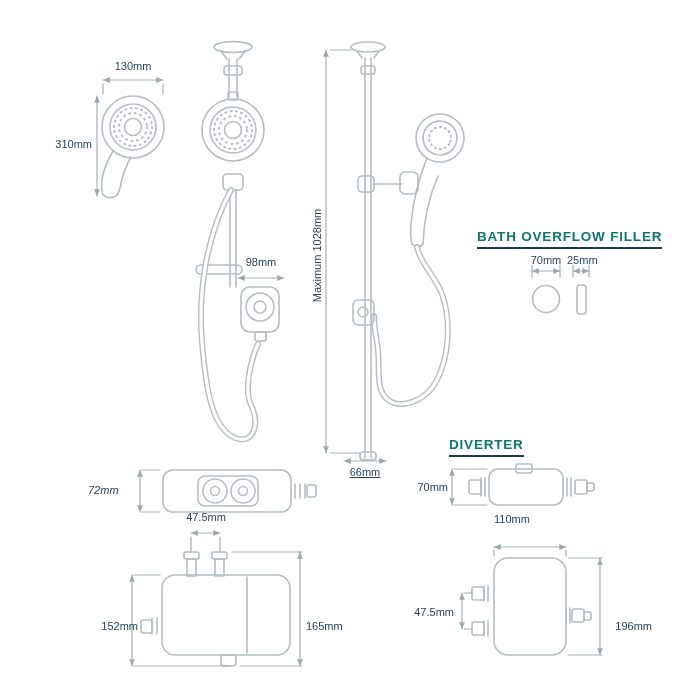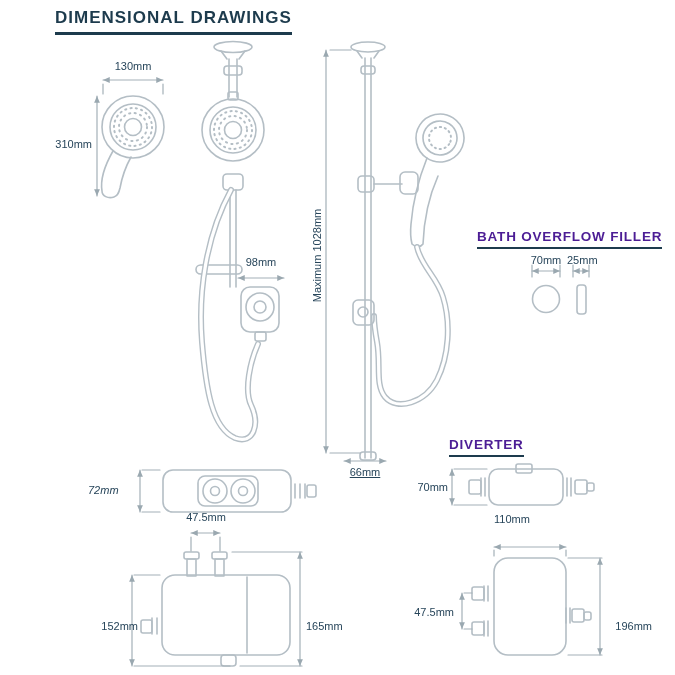--- a/index.html
+++ b/index.html
@@ -11,21 +11,21 @@
   .stage { position:absolute; left:0; top:0; width:675px; height:675px; }
   .lineart { position:absolute; left:0; top:0; }
   .title {
     position:absolute; left:55px; top:8px;
     font-size:17px; font-weight:bold; letter-spacing:1px;
     color:#1d3b4d; border-bottom:3px solid #1d3b4d; padding-bottom:4px;
     display:inline-block; white-space:nowrap;
   }
   .heading {
     position:absolute; font-size:13.5px; font-weight:bold; letter-spacing:0.8px;
-    color:#4c1d95; border-bottom:2px solid #1d3b4d; padding-bottom:3px;
+    color:#0f766e; border-bottom:2px solid #1d3b4d; padding-bottom:3px;
     display:inline-block; white-space:nowrap;
   }
   .dim {
     position:absolute; font-size:11px; color:#27455a; white-space:nowrap;
     display:block;
   }
   .rot {
     transform:rotate(-90deg); transform-origin:center center; height:13px;
   }
 </style>
@@ -196,21 +196,20 @@
       <line x1="462" y1="593" x2="462" y2="629" marker-start="url(#arr)" marker-end="url(#arr)"></line>
       <line x1="464" y1="593" x2="472" y2="593"></line>
       <line x1="464" y1="629" x2="472" y2="629"></line>
 
       <line x1="600" y1="558" x2="600" y2="655" marker-start="url(#arr)" marker-end="url(#arr)"></line>
       <line x1="568" y1="558" x2="602" y2="558"></line>
       <line x1="568" y1="655" x2="602" y2="655"></line>
     </g>
   </svg>
 
-  <div class="title">DIMENSIONAL DRAWINGS</div>
 
   <span class="dim" style="left:105px;top:60px;width:56px;text-align:center;">130mm</span>
   <span class="dim" style="left:50px;top:138px;width:42px;text-align:right;">310mm</span>
 
   <span class="dim" style="left:236px;top:256px;width:50px;text-align:center;">98mm</span>
 
   <span class="dim rot" style="left:262px;top:249px;width:110px;text-align:center;">Maximum 1028mm</span>
   <span class="dim" style="left:340px;top:466px;width:50px;text-align:center;text-decoration:underline;">66mm</span>
 
   <div class="heading" style="left:477px;top:229px;">BATH OVERFLOW FILLER</div>

